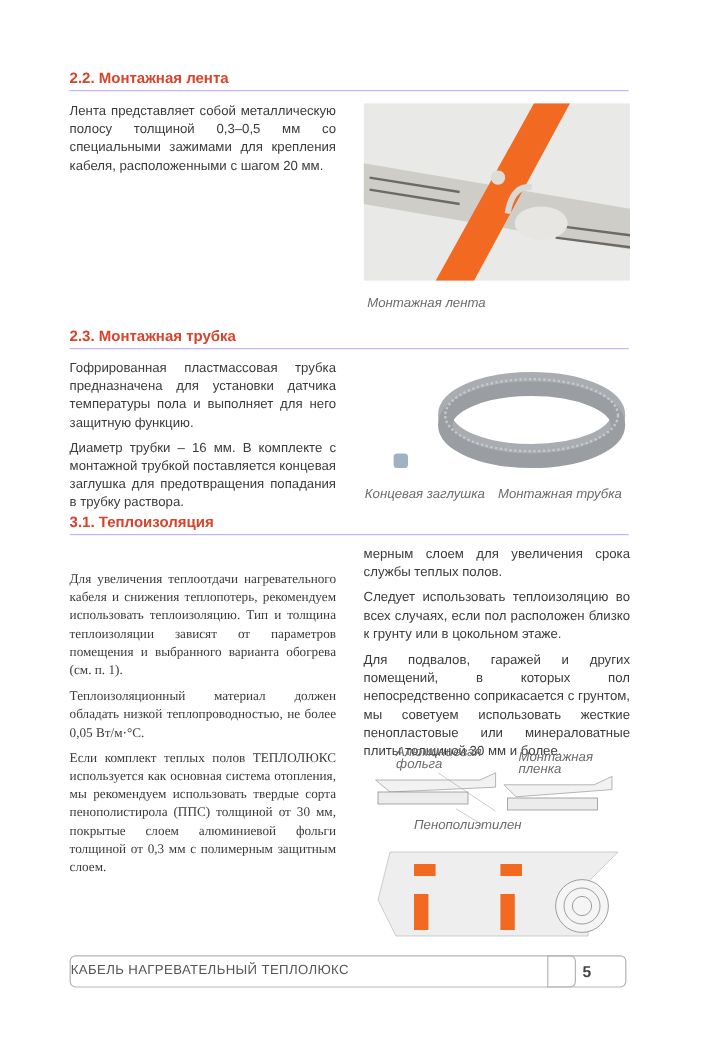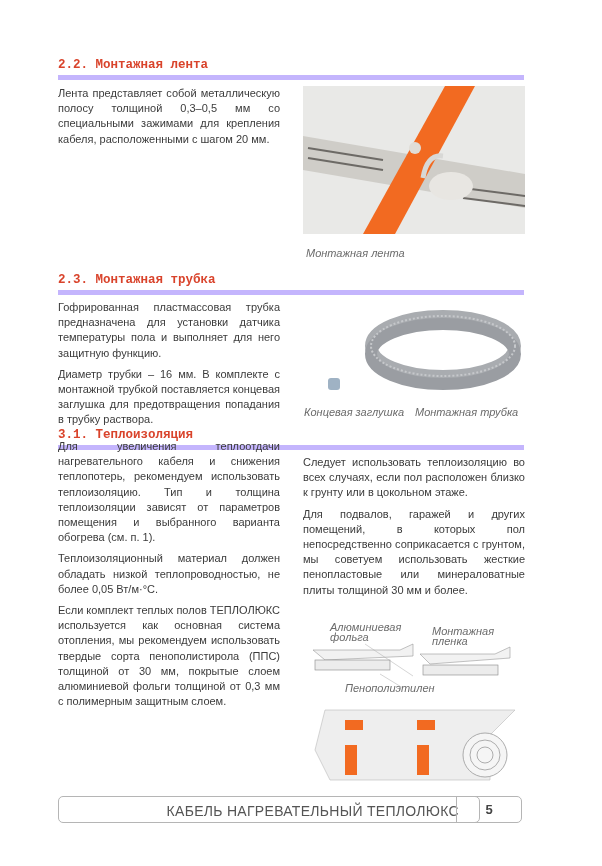--- a/index.html
+++ b/index.html
@@ -1,27 +1,27 @@
 <!DOCTYPE html>
 <html><head>
 <meta charset="utf-8">
 <style>
   html, body { margin:0; padding:0; background:#ffffff; }
   body { width:602px; height:866px; position:relative; overflow:hidden;
          font-family:"Liberation Sans", sans-serif; color:#3a3a3a; }
   .h2 { position:absolute; left:58px; width:466px; font-weight:bold; color:#d9432b;
-        font-size:12.5px; border-bottom:5px solid #c4b5fd; padding-bottom:3px;font-family:Liberation Mono, monospace; }
+        font-size:12.5px; border-bottom:1px solid #c4b5fd; padding-bottom:3px; }
   .txt { position:absolute; font-size:11px; line-height:15.2px; text-align:justify; color:#3b3b3b; }
   .txt p { margin:0 0 6px 0; }
   .cap { position:absolute; font-size:11px; font-style:italic; color:#6b6b6b; }
   .img { position:absolute; }
   .footer { position:absolute; left:58px; top:796px; width:420px; height:25px;
             border:1px solid #b5b5b5; border-radius:5px; }
-  .footer-title { position:absolute; left:0; width:400px; top:6px; text-align:right;
-                  font-size:14px; letter-spacing:0.3px; color:#555; }
+  .footer-title { position:absolute; left:0; width:400px; top:6px; text-align:left;
+                  font-size:11px; letter-spacing:0.3px; color:#555; }
   .footer-page { position:absolute; left:456px; top:796px; width:64px; height:25px;
                  border:1px solid #b5b5b5; border-left:1px solid #b5b5b5; border-radius:0 5px 5px 0;
                  text-align:center; line-height:25px; font-weight:bold; font-size:13px; color:#444; }
 </style>
 </head>
 <body>
 
 <div class="h2" style="top:58px;">2.2. Монтажная лента</div>
 <div class="txt" style="left:58px; top:86px; width:222px;">
   <p>Лента представляет собой металлическую полосу толщиной 0,3–0,5 мм со специальными зажимами для крепления кабеля, расположенными с шагом 20 мм.</p>
@@ -52,26 +52,27 @@
     <ellipse cx="140" cy="50" rx="72" ry="30" fill="none" stroke="#a9acb0" stroke-width="12"></ellipse>
     <ellipse cx="140" cy="58" rx="72" ry="30" fill="none" stroke="#9a9da2" stroke-width="12"></ellipse>
     <ellipse cx="140" cy="50" rx="72" ry="30" fill="none" stroke="#c6c8cb" stroke-width="2" stroke-dasharray="2 2"></ellipse>
     <rect x="25" y="82" width="12" height="12" rx="3" fill="#9fb2c4"></rect>
   </svg>
 </div>
 <div class="cap" style="left:304px; top:406px;">Концевая заглушка</div>
 <div class="cap" style="left:415px; top:406px;">Монтажная трубка</div>
 
 <div class="h2" style="top:428px;">3.1. Теплоизоляция</div>
-<div class="txt" style="left:58px; top:439px; width:222px;">
+<div class="txt" style="left:58px; top:476px; width:222px;font-family:Liberation Serif, serif;">
   <p>Для увеличения теплоотдачи нагревательного кабеля и снижения теплопотерь, рекомендуем использовать теплоизоляцию. Тип и толщина теплоизоляции зависят от параметров помещения и выбранного варианта обогрева (см. п. 1).</p>
   <p>Теплоизоляционный материал должен обладать низкой теплопроводностью, не более 0,05 Вт/м·°С.</p>
   <p>Если комплект теплых полов ТЕПЛОЛЮКС используется как основная система отопления, мы рекомендуем использовать твердые сорта пенополистирола (ППС) толщиной от 30 мм, покрытые слоем алюминиевой фольги толщиной от 0,3 мм с полимерным защитным слоем.</p>
 </div>
 <div class="txt" style="left:303px; top:455px; width:222px;">
+  <p>мерным слоем для увеличения срока службы теплых полов.</p>
   <p>Следует использовать теплоизоляцию во всех случаях, если пол расположен близко к грунту или в цокольном этаже.</p>
   <p>Для подвалов, гаражей и других помещений, в которых пол непосредственно соприкасается с грунтом, мы советуем использовать жесткие пенопластовые или минераловатные плиты толщиной 30 мм и более.</p>
 </div>
 
 <div class="img" style="left:305px; top:620px; width:225px; height:170px;">
   <svg width="225" height="170" viewBox="0 0 225 170">
     <polygon points="8,30 95,30 108,24 108,36 20,40" fill="#f2f2f2" stroke="#999" stroke-width="0.6"></polygon>
     <rect x="10" y="40" width="75" height="10" fill="#ececec" stroke="#888" stroke-width="0.6"></rect>
     <polygon points="115,34 190,34 205,27 205,38 125,44" fill="#f2f2f2" stroke="#999" stroke-width="0.6"></polygon>
     <rect x="118" y="45" width="75" height="10" fill="#ececec" stroke="#888" stroke-width="0.6"></rect>

